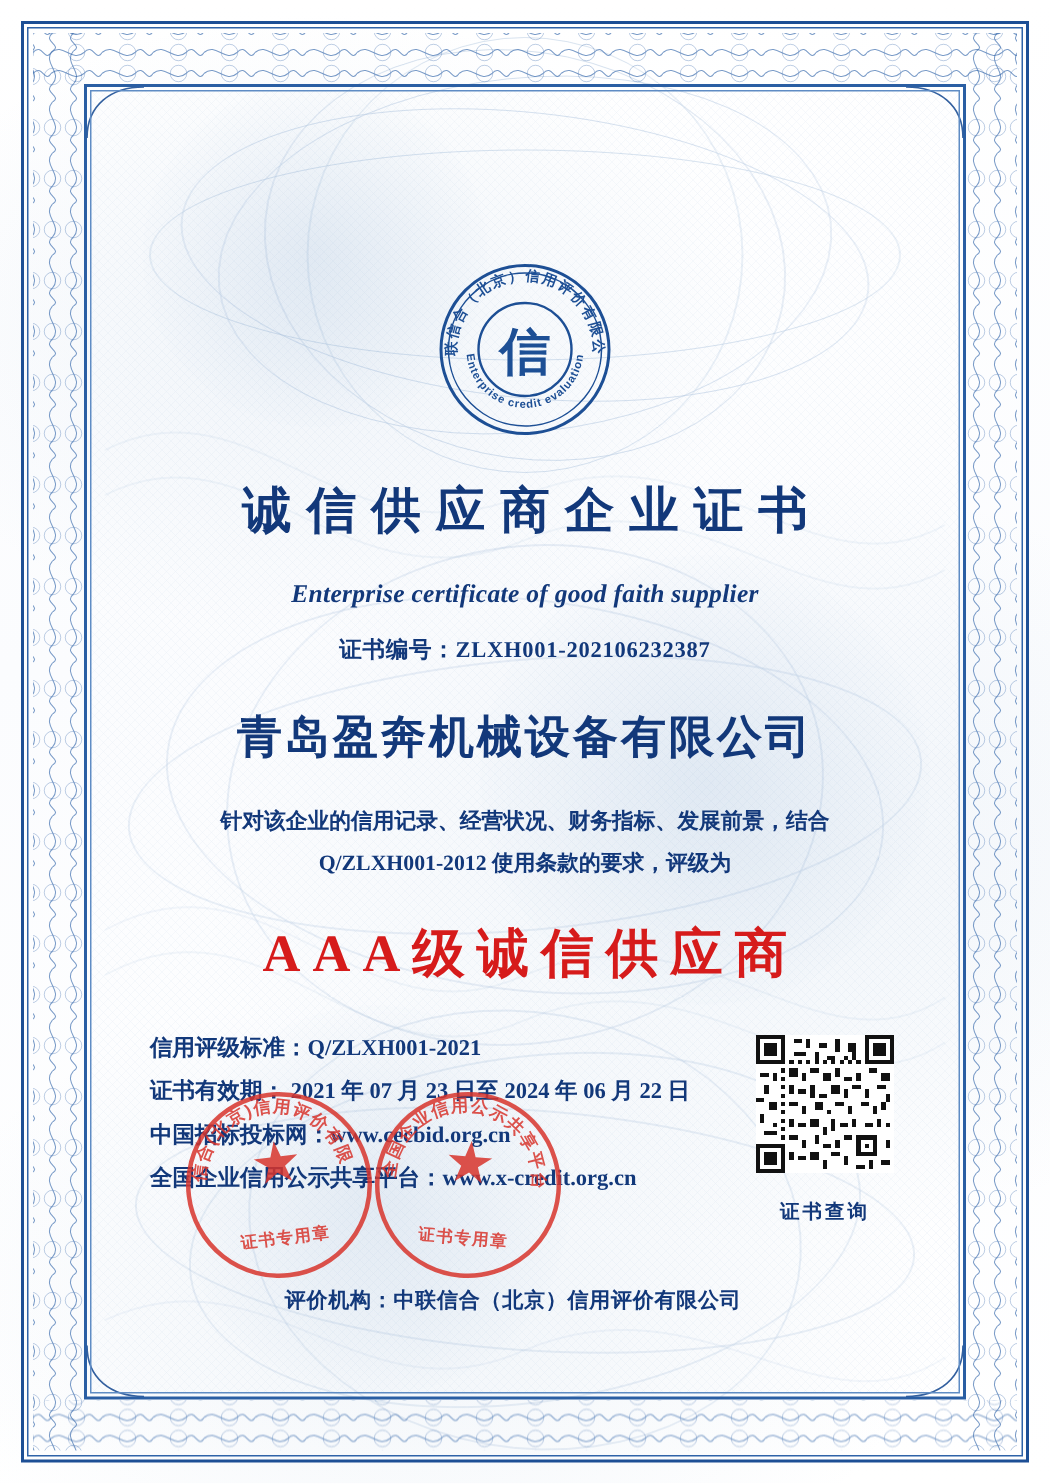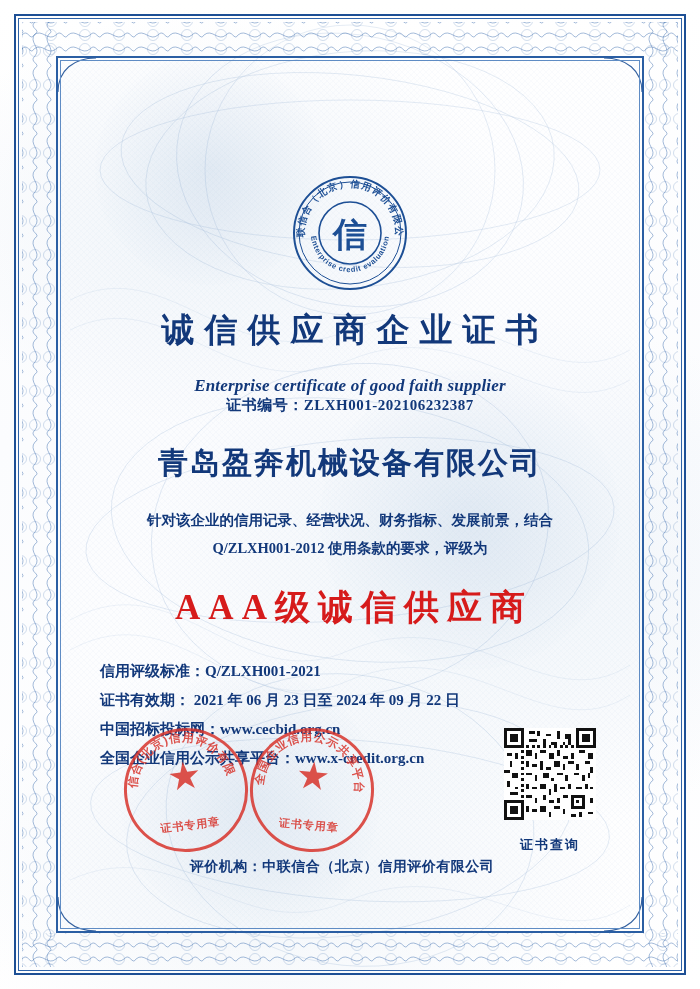--- a/index.html
+++ b/index.html
@@ -68,39 +68,40 @@
     text-align: center;
   }
 
   .emblem-wrap {
     margin-top: 108px;
     display: flex;
     justify-content: center;
   }
 
   .title-cn {
-    margin-top: 16px;
+    margin-top: 26px;
     font-family: "Liberation Serif", serif;
     font-size: 33px;
     font-weight: bold;
     color: #12387a;
     letter-spacing: 10px;
     text-indent: 10px;
   }
   .title-en {
     margin-top: 23px;
     font-family: "Liberation Serif", serif;
     font-size: 17px;
     font-weight: bold;
     font-style: italic;
     color: #12387a;
     letter-spacing: 0.2px;
   }
 
   .cert-no {
+    margin-top: 18px;
     font-size: 15px;
     font-weight: bold;
     color: #12387a;
     letter-spacing: 0.5px;
   }
 
   .company {
     margin-top: 28px;
     font-size: 30px;
     font-weight: bold;
@@ -185,21 +186,21 @@
     font-size: 11.5px;
     font-weight: bold;
     fill: #d8342c;
     letter-spacing: 1px;
   }
 
   
   .qr-block {
     position: absolute;
     right: 30px;
-    top: 662px;
+    top: 624px;
     width: 108px;
     text-align: center;
   }
   .qr-code {
     width: 92px;
     height: 92px;
     margin: 0 auto;
     background-color: #ffffff;
   }
   .qr-label {
@@ -320,21 +321,21 @@
 
     <div class="body-text">
       <div>针对该企业的信用记录、经营状况、财务指标、发展前景，结合</div>
       <div>Q/ZLXH001-2012 使用条款的要求，评级为</div>
     </div>
 
     <div class="grade">AAA级诚信供应商</div>
 
     <div class="details">
       <div class="row">信用评级标准：Q/ZLXH001-2021</div>
-      <div class="row">证书有效期： 2021 年 06 月 23 日至 2024 年 09 月 22 日</div>
+      <div class="row">证书有效期： 2021 年 07 月 23 日至 2024 年 06 月 22 日</div>
       <div class="row">中国招标投标网：www.cecbid.org.cn</div>
       <div class="row">全国企业信用公示共享平台：www.x-credit.org.cn</div>
     </div>
 
     <div class="seals">
       <div class="seal s1">
         <svg class="seal-arc" viewBox="0 0 112 112">
           <defs>
               <path id="sealArc1" d="M 10 56 A 46 46 0 0 1 102 56"></path>
             </defs>

